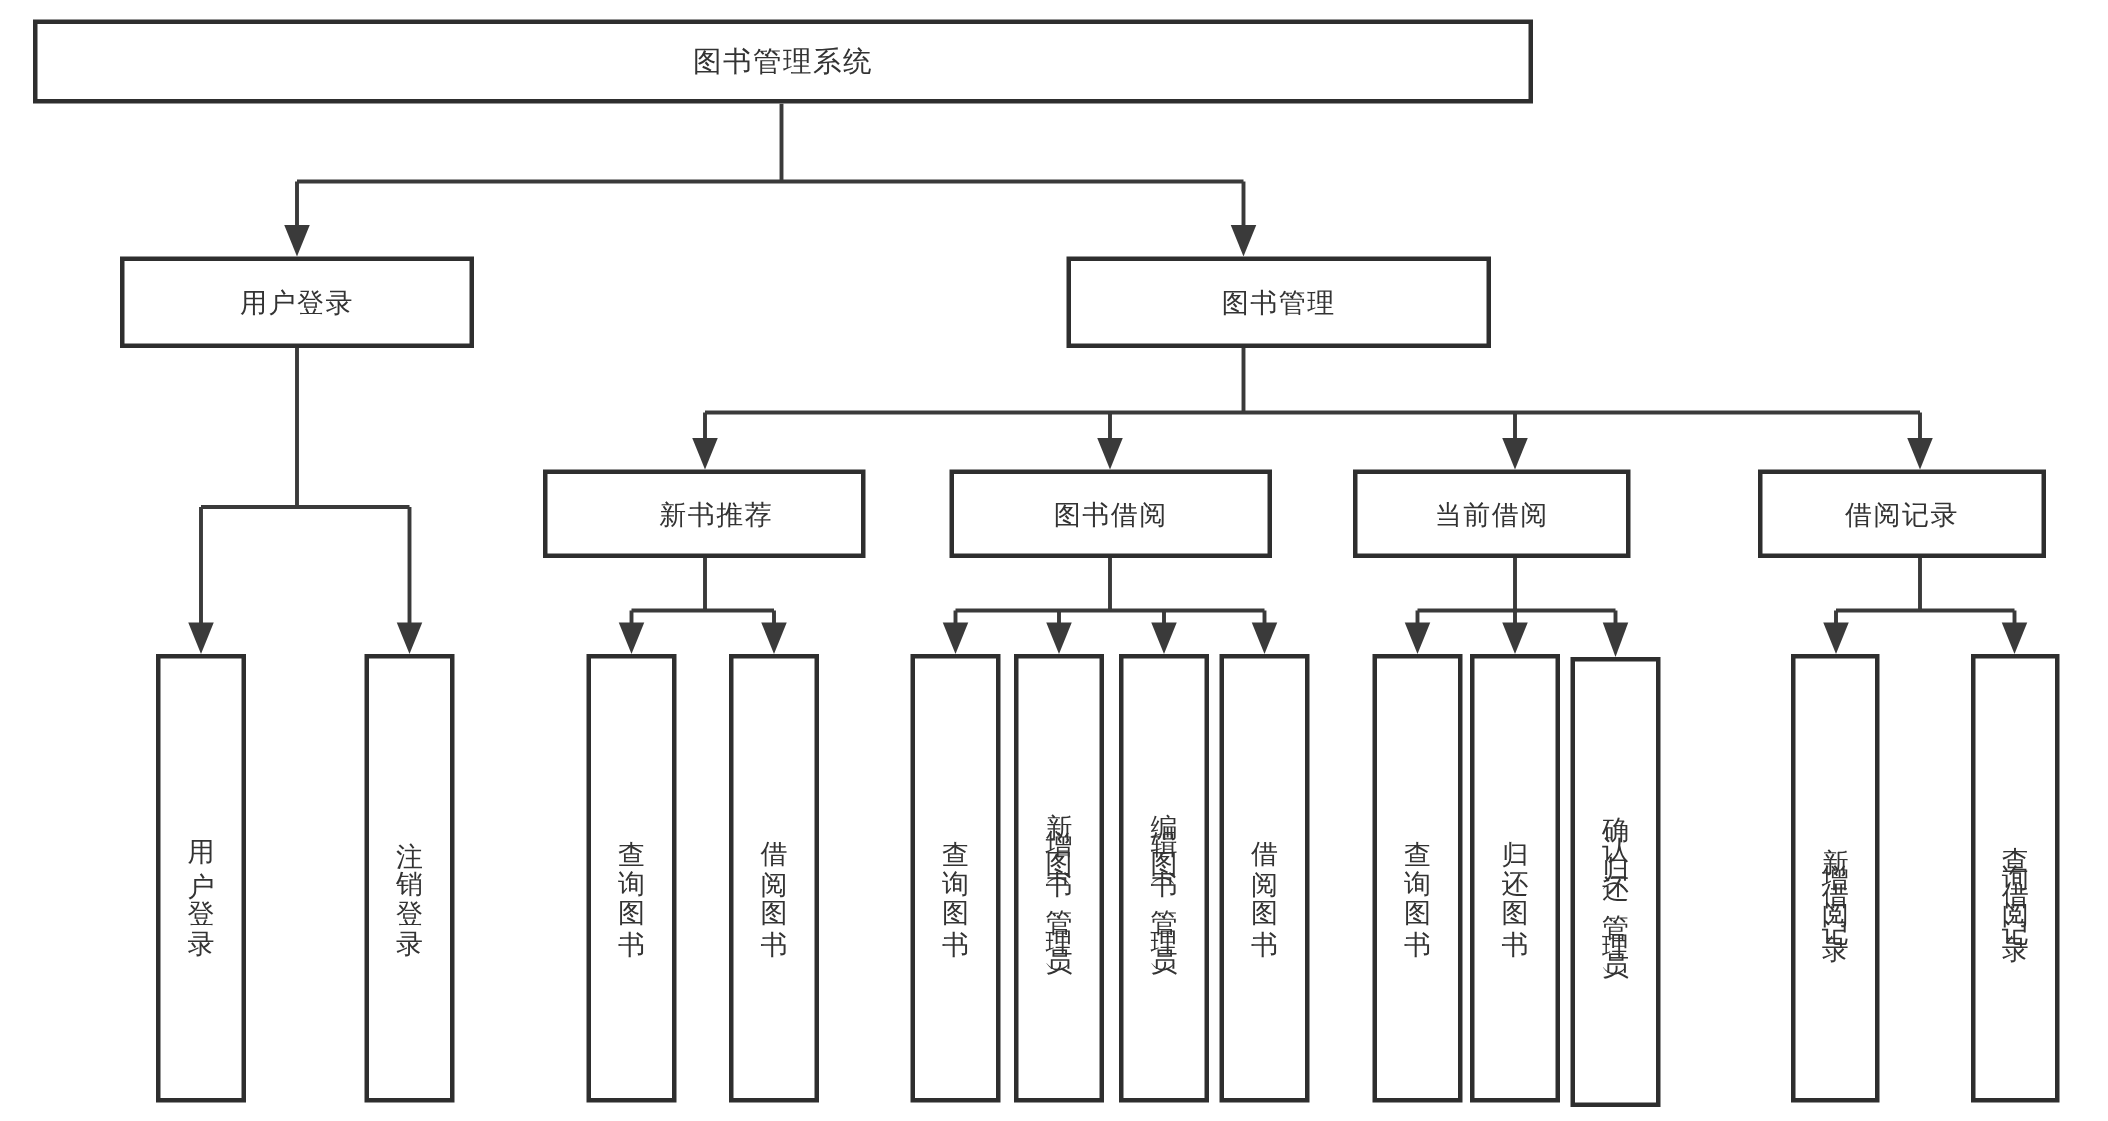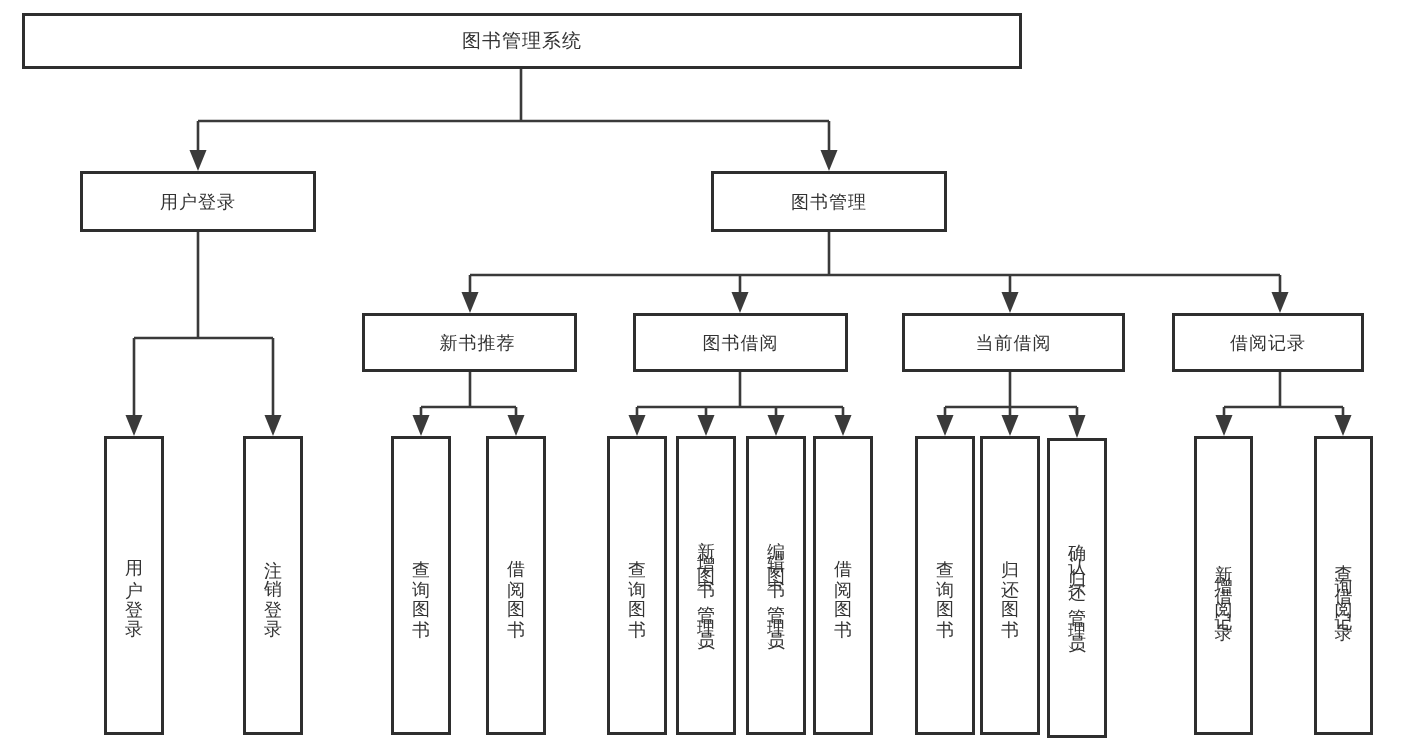--- a/index.html
+++ b/index.html
@@ -26,24 +26,24 @@
     text-orientation:mixed;
     font-size:18px;
     line-height:1;
   }
   .ls-wide{letter-spacing:20px;}
   .ls-mid{letter-spacing:12px;}
   .ls-tight{letter-spacing:13px;}
   
   .n-root{left:22px;top:13px;width:1000px;height:56px;}
   .n-l2a{left:80px;top:171px;width:236px;height:61px;}
-  .n-l2b{left:711px;top:171px;width:236px;height:61px;font-family:Liberation Mono, monospace;}
+  .n-l2b{left:711px;top:171px;width:283px;height:61px;font-family:Liberation Mono, monospace;}
   .n-l3a{left:362px;top:313px;width:215px;height:59px;padding-left:16px;}
   .n-l3b{left:633px;top:313px;width:215px;height:59px;}
-  .n-l3c{left:902px;top:313px;width:223px;height:59px;}
+  .n-l3c{left:902px;top:313px;width:185px;height:59px;}
   .n-l3d{left:1172px;top:313px;width:192px;height:59px;}
   .n-a1{left:104px;top:436px;width:60px;height:299px;}
   .n-a2{left:243px;top:436px;width:60px;height:299px;}
   .n-b1{left:391px;top:436px;width:60px;height:299px;}
   .n-b2{left:486px;top:436px;width:60px;height:299px;}
   .n-c1{left:607px;top:436px;width:60px;height:299px;}
   .n-c2{left:676px;top:436px;width:60px;height:299px;}
   .n-c3{left:746px;top:436px;width:60px;height:299px;}
   .n-c4{left:813px;top:436px;width:60px;height:299px;}
   .n-d1{left:915px;top:436px;width:60px;height:299px;}

